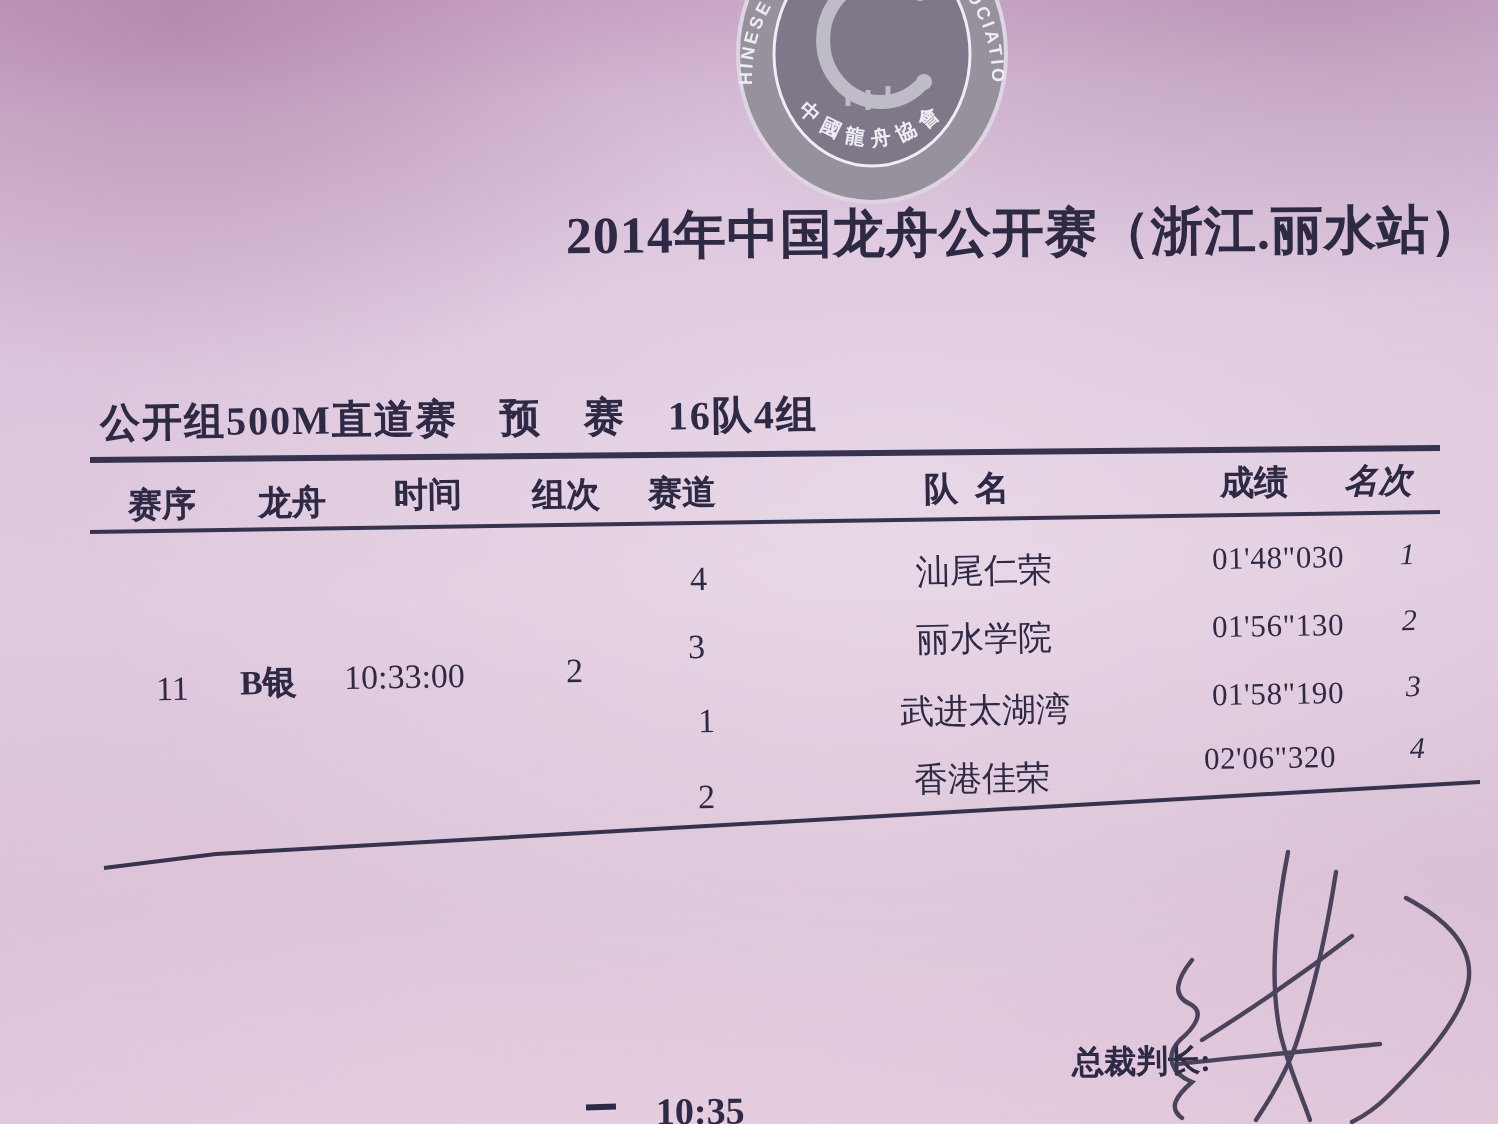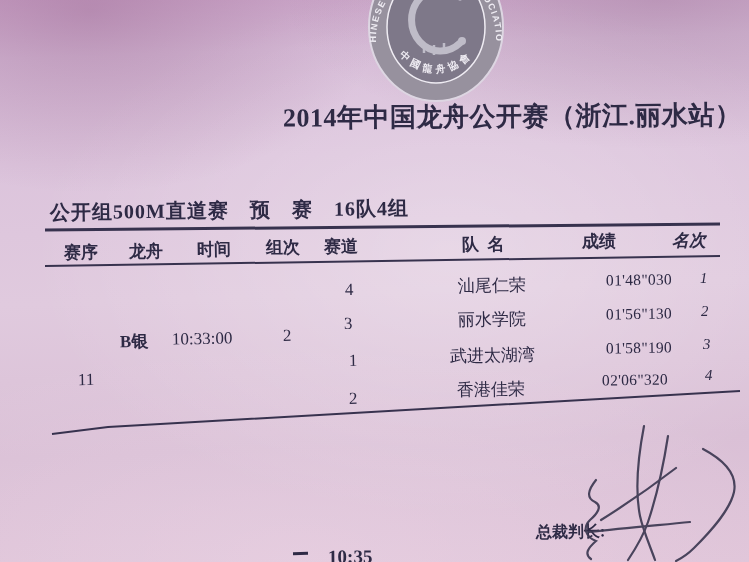--- a/index.html
+++ b/index.html
@@ -59,28 +59,28 @@
   <div class="t event" style="left:50px;top:200px;">公开组500M直道赛　预　赛　16队4组</div>
 
   <svg width="749" height="562">
     <path d="M45,230 L720,224" stroke="#37324e" stroke-width="3" fill="none"></path>
     <path d="M45,266 L720,256" stroke="#37324e" stroke-width="2" fill="none"></path>
     <path d="M52,434 L108,427 L740,391" stroke="#37324e" stroke-width="2" fill="none"></path>
   </svg>
 
   <div class="t hdr" style="left:64px;top:244px;">赛序</div>
   <div class="t hdr" style="left:129px;top:243px;">龙舟</div>
-  <div class="t hdr" style="left:197px;top:241px;">时间</div>
+  <div class="t hdr" style="left:197px;top:241px;font-family:Liberation Mono, monospace;">时间</div>
   <div class="t hdr" style="left:266px;top:239px;text-align:center;">组次</div>
   <div class="t hdr" style="left:324px;top:238px;text-align:right;">赛道</div>
   <div class="t hdr" style="left:462px;top:236px;">队  名</div>
-  <div class="t hdr" style="left:582px;top:233px;">成绩</div>
+  <div class="t hdr" style="left:610px;top:233px;">成绩</div>
   <div class="t hdr" style="left:672px;top:232px;font-style:italic;">名次</div>
 
-  <div class="t cell" style="left:78px;top:336px;margin-top:35px;">11</div>
+  <div class="t cell" style="left:78px;top:336px;">11</div>
   <div class="t cell" style="left:120px;top:333px;font-weight:bold;">B银</div>
   <div class="t cell" style="left:172px;top:330px;">10:33:00</div>
   <div class="t cell" style="left:283px;top:327px;">2</div>
 
   <div class="t cell" style="left:345px;top:281px;">4</div>
   <div class="t cell" style="left:458px;top:277px;">汕尾仁荣</div>
   <div class="t time" style="left:606px;top:272px;">01'48"030</div>
   <div class="t rank" style="left:700px;top:271px;">1</div>
 
   <div class="t cell" style="left:344px;top:315px;">3</div>

